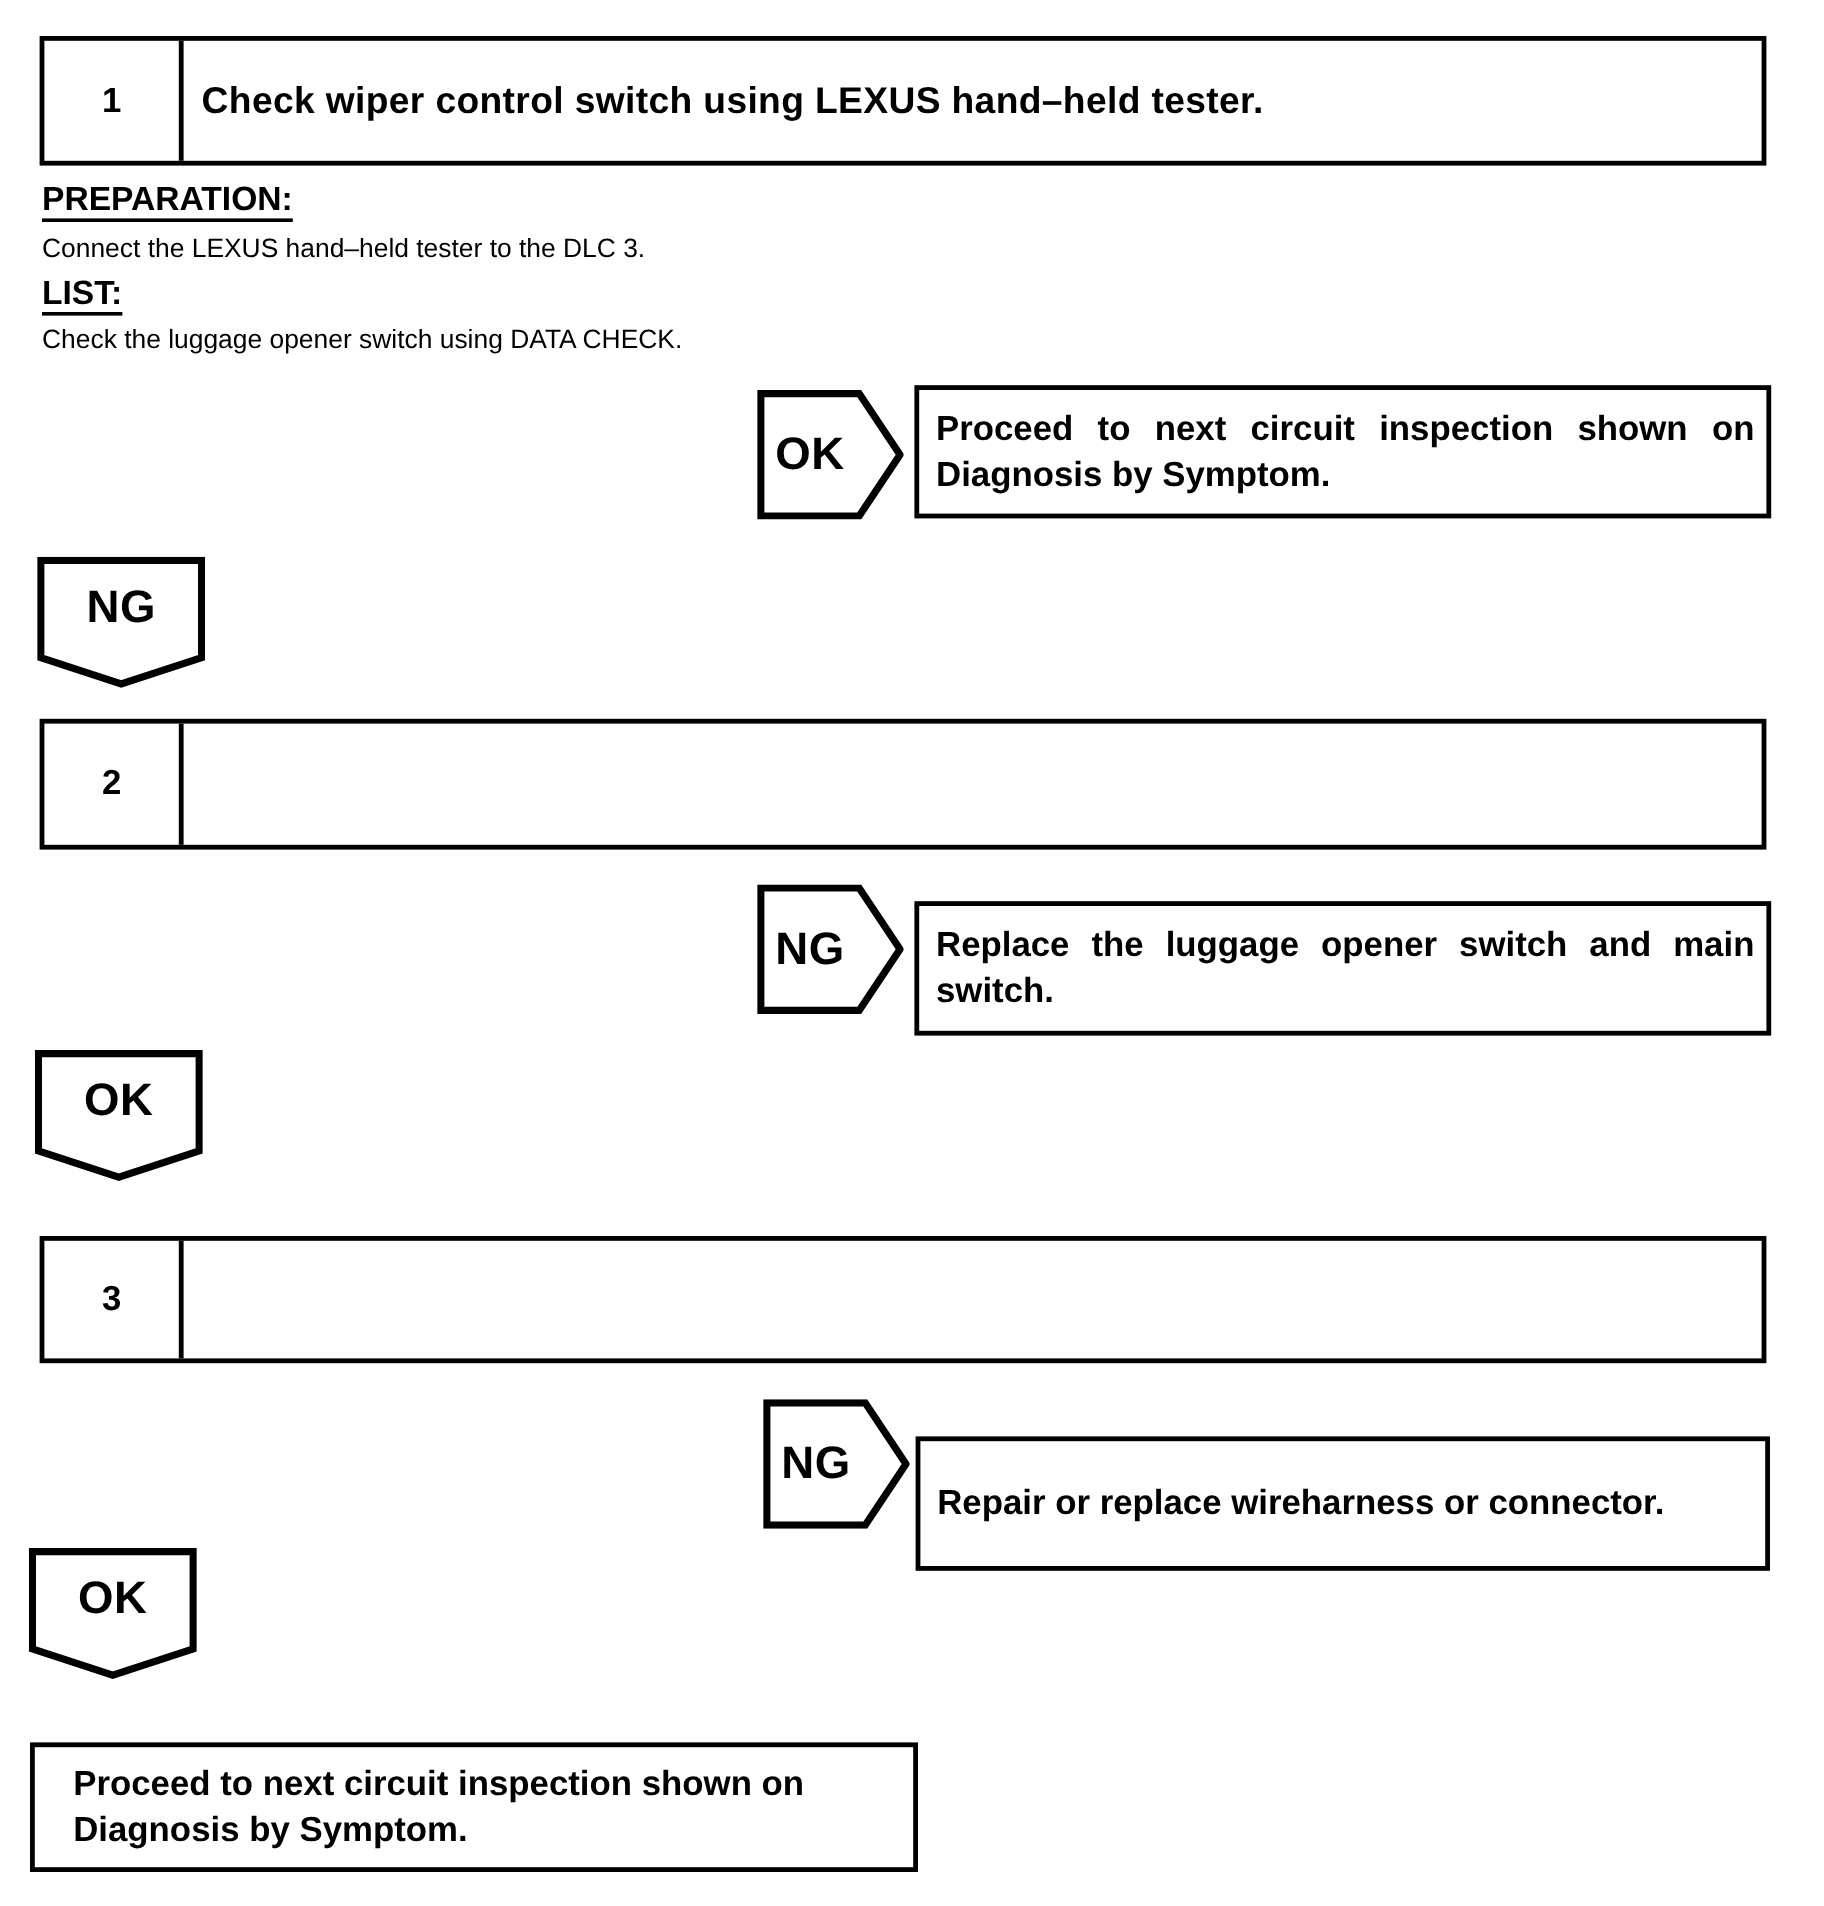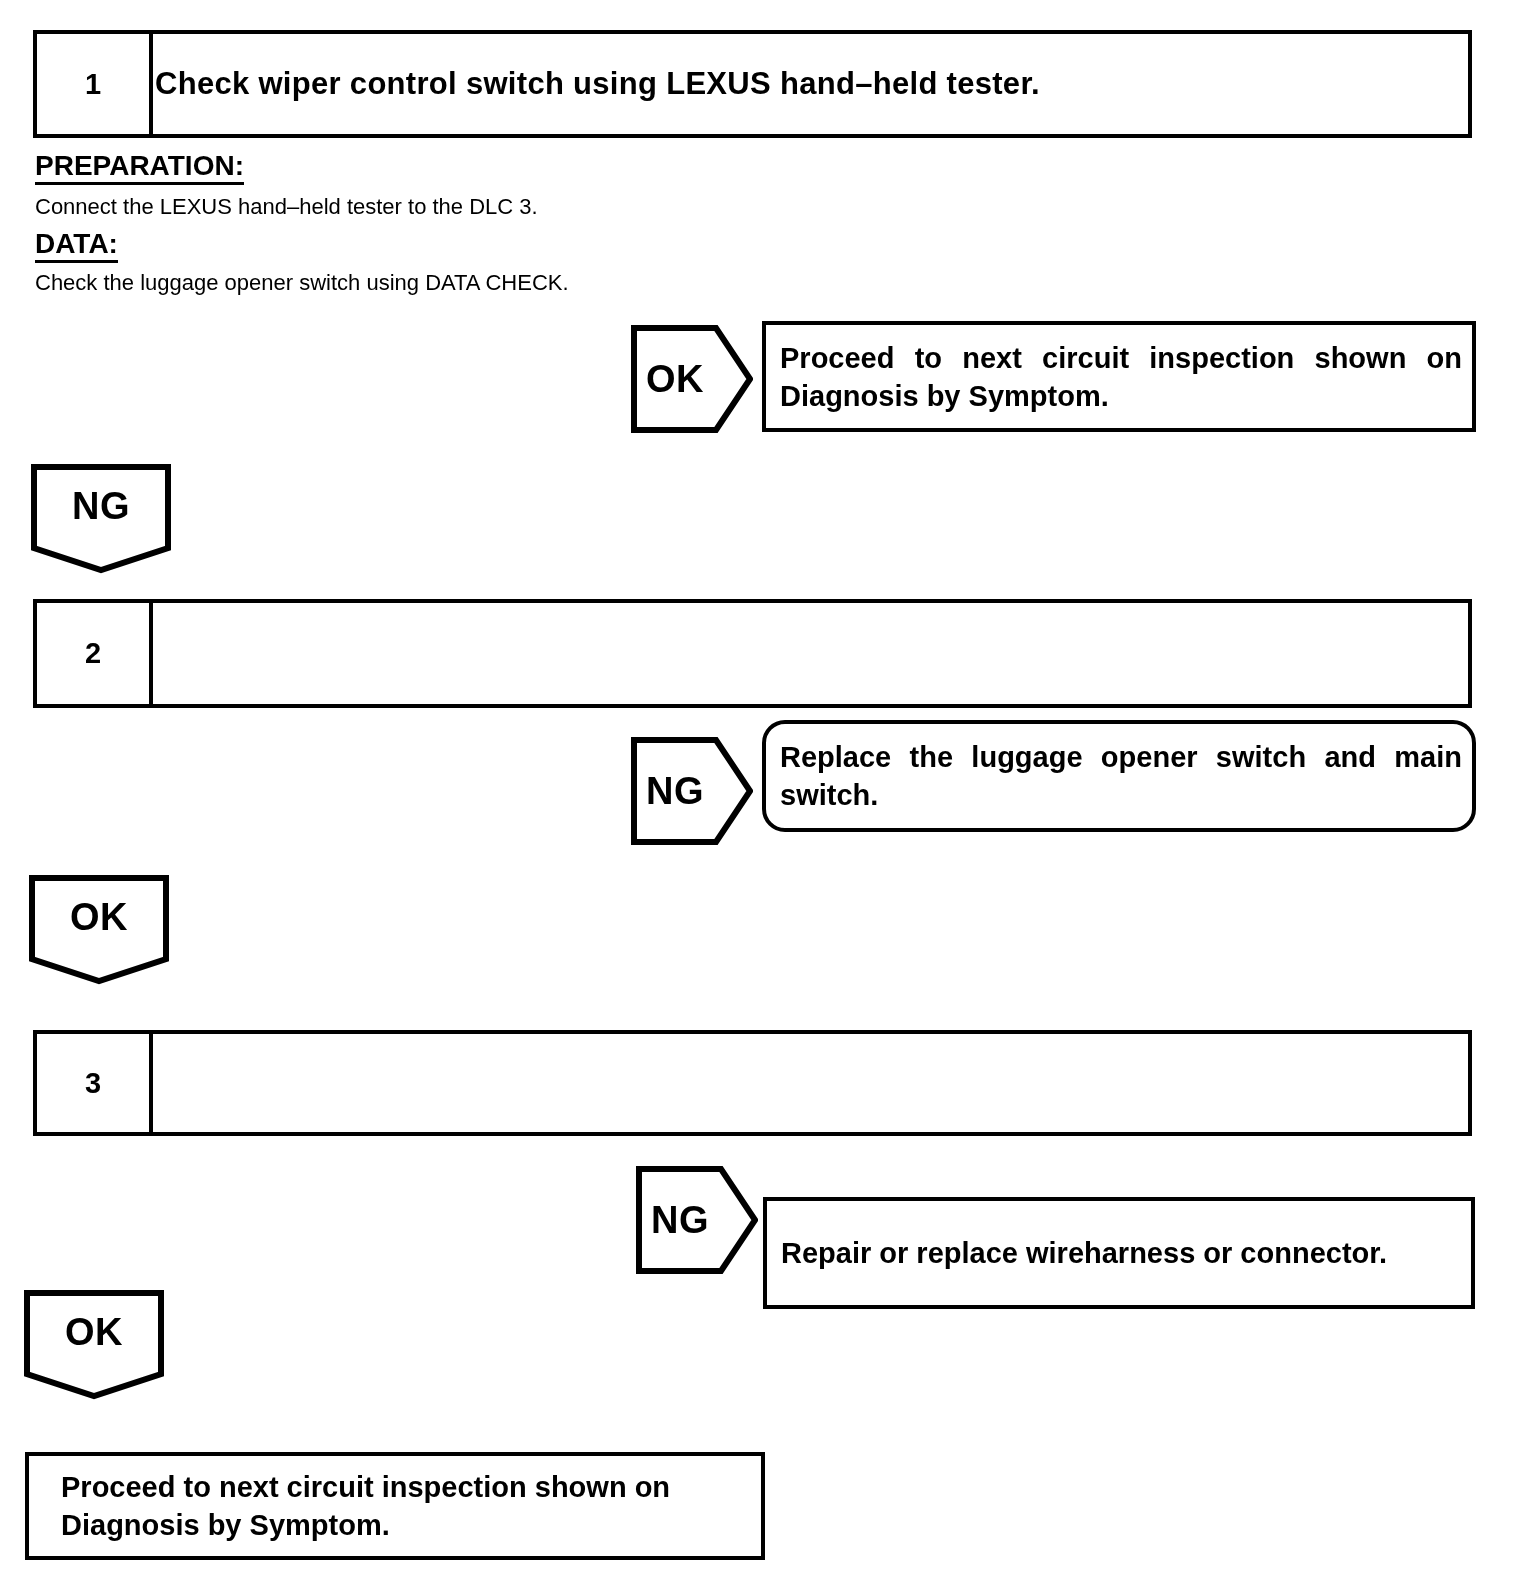--- a/index.html
+++ b/index.html
@@ -30,21 +30,21 @@
     align-items: center;
     justify-content: center;
     font-weight: 700;
     font-size: 29px;
     flex: 0 0 auto;
   }
   .step-title {
     flex: 1;
     display: flex;
     align-items: center;
-    padding-left: 2px;
+    padding-left: 15px;
   }
   .step-title > div {
     font-weight: 700;
     font-size: 31px;
     line-height: 38px;
     letter-spacing: 0.3px;
     max-width: 1190px;
   }
 
   
@@ -138,21 +138,21 @@
 
   <div class="step-box" style="top:30px; height:100px;">
     <div class="step-num">1</div>
     <div class="step-title">
       <div>Check wiper control switch using LEXUS hand–held tester.</div>
     </div>
   </div>
 
   <div class="detail-heading" style="top:150px;text-align:center;"><span>PREPARATION:</span></div>
   <div class="detail-text" style="top:191px;">Connect the LEXUS hand–held tester to the DLC 3.</div>
-  <div class="detail-heading" style="top:228px;"><span>DATA:</span></div>
+  <div class="detail-heading" style="top:228px;"><span>LIST:</span></div>
   <div class="detail-text" style="top:267px;">Check the luggage opener switch using DATA CHECK.</div>
 
   <div class="arrow-right" style="left:631px; top:325px;">
     <svg width="122" height="108" viewBox="0 0 122 108">
       <polygon points="3,3 85,3 119,54 85,105 3,105" fill="#fff" stroke="#000" stroke-width="6"></polygon>
     </svg>
     <div class="label">OK</div>
   </div>
   <div class="result-box" style="left:762px; top:321px; width:692px; height:103px;">
     <div class="txt">Proceed to next circuit inspection shown on Diagnosis by Symptom.</div>
@@ -168,21 +168,21 @@
   <div class="step-box" style="top:599px; height:101px;">
     <div class="step-num">2</div>
   </div>
 
   <div class="arrow-right" style="left:631px; top:737px;">
     <svg width="122" height="108" viewBox="0 0 122 108">
       <polygon points="3,3 85,3 119,54 85,105 3,105" fill="#fff" stroke="#000" stroke-width="6"></polygon>
     </svg>
     <div class="label">NG</div>
   </div>
-  <div class="result-box" style="left:762px; top:720px; width:692px; height:104px;border-radius:23px;">
+  <div class="result-box" style="left:762px; top:751px; width:692px; height:104px;">
     <div class="txt">Replace the luggage opener switch and main switch.</div>
   </div>
 
   <div class="pent-down" style="left:29px; top:875px;">
     <svg width="140" height="110" viewBox="0 0 140 110">
       <polygon points="3,3 137,3 137,84 70,106 3,84" fill="#fff" stroke="#000" stroke-width="6"></polygon>
     </svg>
     <div class="label">OK</div>
   </div>
 

